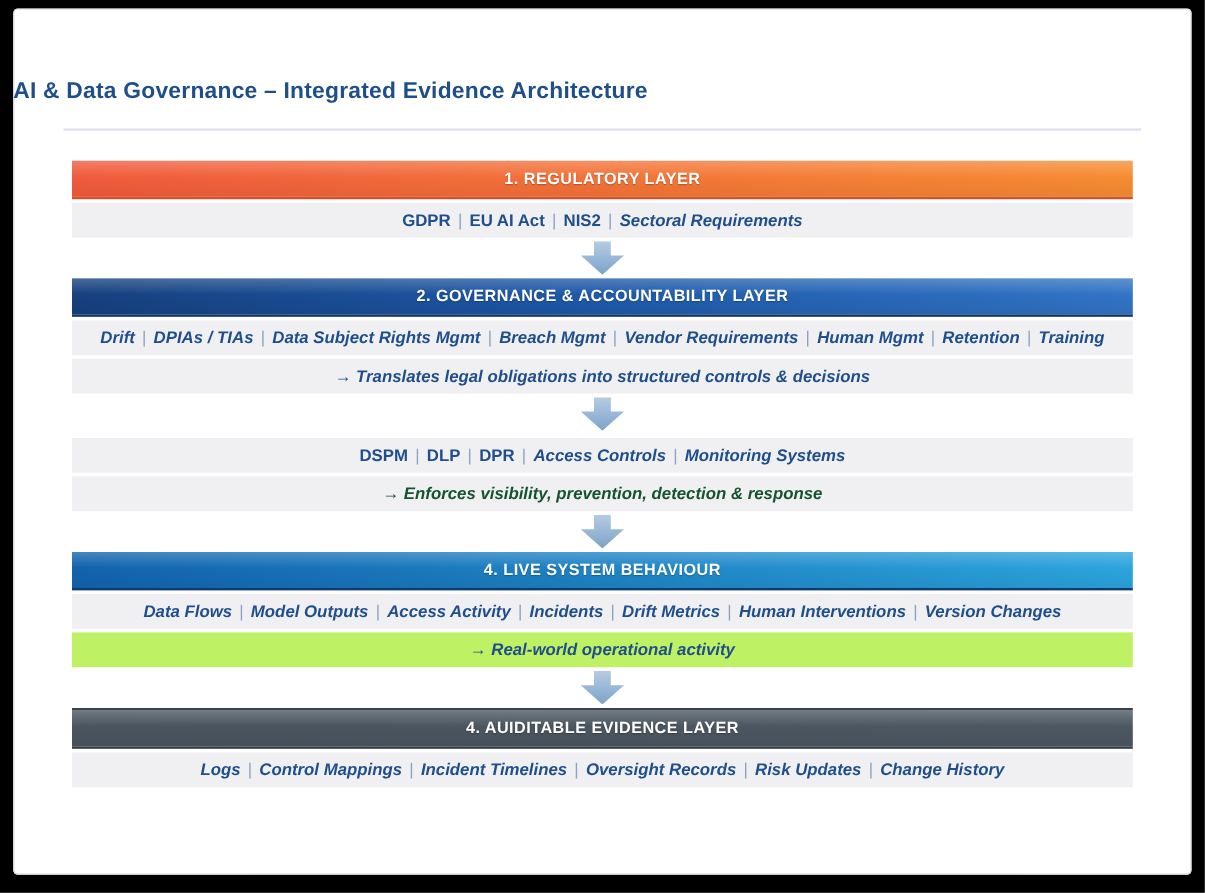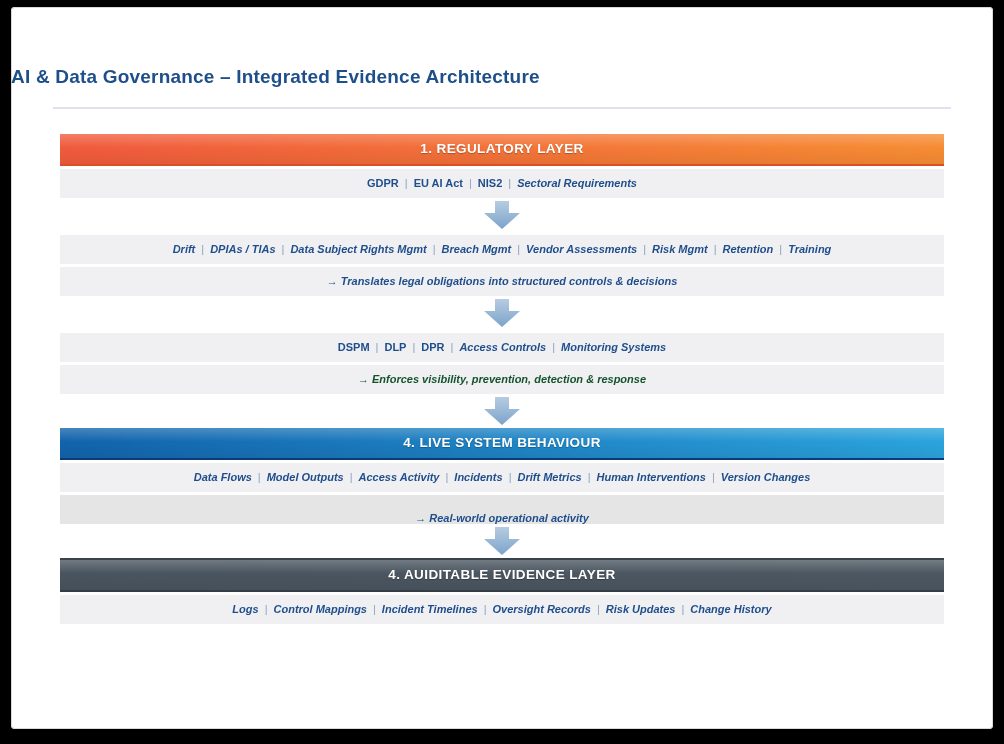--- a/index.html
+++ b/index.html
@@ -45,21 +45,21 @@
     border-bottom: 2px solid transparent;
     text-shadow: 0 1px 1px rgba(0,0,0,0.28);
     text-align: right;
   }
   .layer-row {
     height: 29px;
     margin-top: 3px;
     display: flex;
     align-items: center;
     justify-content: center;
-    font-size: 11px;
+    font-size: 14px;
     font-weight: bold;
     font-style: italic;
     white-space: nowrap;
   }
   .layer-row .item.roman { font-style: normal; }
   .layer-row .item.strong { font-weight: 900; }
   .layer-row .pipe {
     font-style: normal;
     font-weight: normal;
     margin: 0 6px;
@@ -100,32 +100,35 @@
           <defs>
             <linearGradient id="ag" x1="0" y1="0" x2="0" y2="1">
               <stop offset="0" stop-color="#B6CCE1"></stop>
               <stop offset="1" stop-color="#7CA3CA"></stop>
             </linearGradient>
           </defs>
           <polygon points="11,0 25,0 25,12 36,12 18,28 0,12 11,12" fill="url(#ag)"></polygon>
         </svg>
       </div>
       <section class="layer">
+        <div class="layer-header" style="background-image: linear-gradient(rgba(255, 255, 255, 0.22), rgba(255, 255, 255, 0) 45%, rgba(0, 0, 0, 0.06)), linear-gradient(90deg, rgb(22, 64, 126), rgb(29, 87, 166) 45%, rgb(50, 116, 198)); border-bottom-color: rgb(14, 52, 104);">
+          <span class="layer-title">2. GOVERNANCE &amp; ACCOUNTABILITY LAYER</span>
+        </div>
         <div class="layer-row" style="background: rgb(240, 240, 242); color: rgb(31, 78, 140);">
           <span class="item">Drift</span>
           <span class="pipe" style="color: rgb(138, 163, 194);">|</span>
           <span class="item">DPIAs / TIAs</span>
           <span class="pipe" style="color: rgb(138, 163, 194);">|</span>
           <span class="item">Data Subject Rights Mgmt</span>
           <span class="pipe" style="color: rgb(138, 163, 194);">|</span>
           <span class="item">Breach Mgmt</span>
           <span class="pipe" style="color: rgb(138, 163, 194);">|</span>
-          <span class="item">Vendor Assessments</span>
-          <span class="pipe" style="color: rgb(138, 163, 194);">|</span>
-          <span class="item">Risk Mgmt</span>
+          <span class="item">Vendor Requirements</span>
+          <span class="pipe" style="color: rgb(138, 163, 194);">|</span>
+          <span class="item">Human Mgmt</span>
           <span class="pipe" style="color: rgb(138, 163, 194);">|</span>
           <span class="item">Retention</span>
           <span class="pipe" style="color: rgb(138, 163, 194);">|</span>
           <span class="item">Training</span>
         </div>
         <div class="layer-row" style="background: rgb(240, 240, 242); color: rgb(31, 78, 140);">
           <span class="note-text">→ Translates legal obligations into structured controls &amp; decisions</span>
         </div>
       </section>
       <div class="flow-arrow">
@@ -178,21 +181,21 @@
           <span class="item">Access Activity</span>
           <span class="pipe" style="color: rgb(138, 163, 194);">|</span>
           <span class="item">Incidents</span>
           <span class="pipe" style="color: rgb(138, 163, 194);">|</span>
           <span class="item">Drift Metrics</span>
           <span class="pipe" style="color: rgb(138, 163, 194);">|</span>
           <span class="item">Human Interventions</span>
           <span class="pipe" style="color: rgb(138, 163, 194);">|</span>
           <span class="item">Version Changes</span>
         </div>
-        <div class="layer-row" style="background: #e5e5e5; color: rgb(31, 78, 140); align-items: flex-end;">
+        <div class="layer-row" style="background: #bef264; color: rgb(31, 78, 140);">
           <span class="note-text">→ Real-world operational activity</span>
         </div>
       </section>
       <div class="flow-arrow">
         <svg width="36" height="28" viewBox="0 0 36 28">
           <defs>
             <linearGradient id="ag" x1="0" y1="0" x2="0" y2="1">
               <stop offset="0" stop-color="#B6CCE1"></stop>
               <stop offset="1" stop-color="#7CA3CA"></stop>
             </linearGradient>

